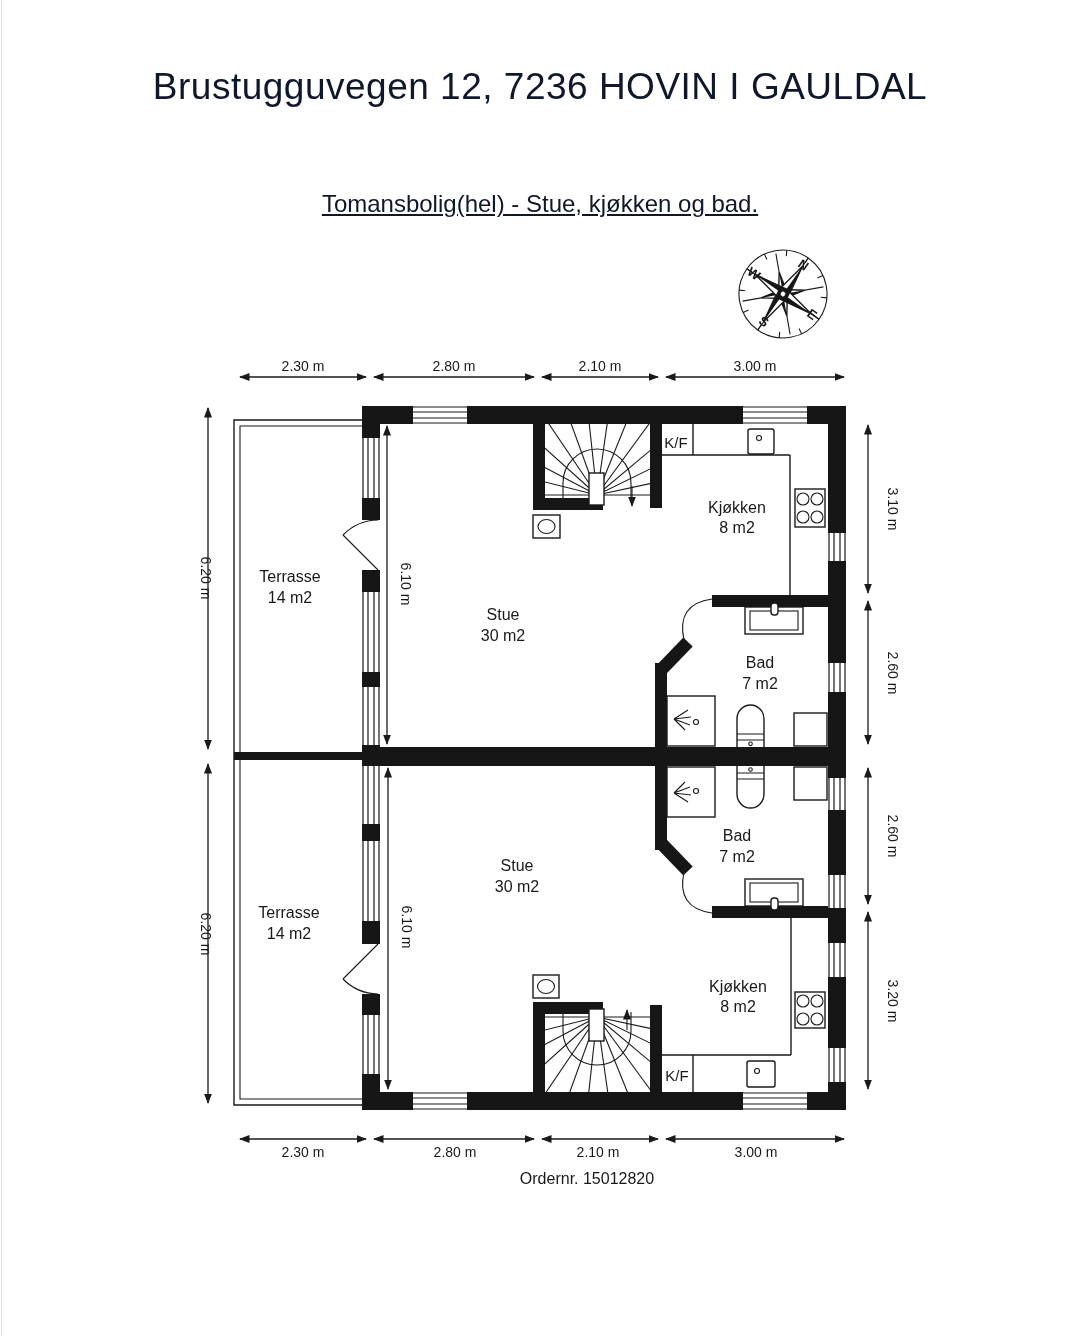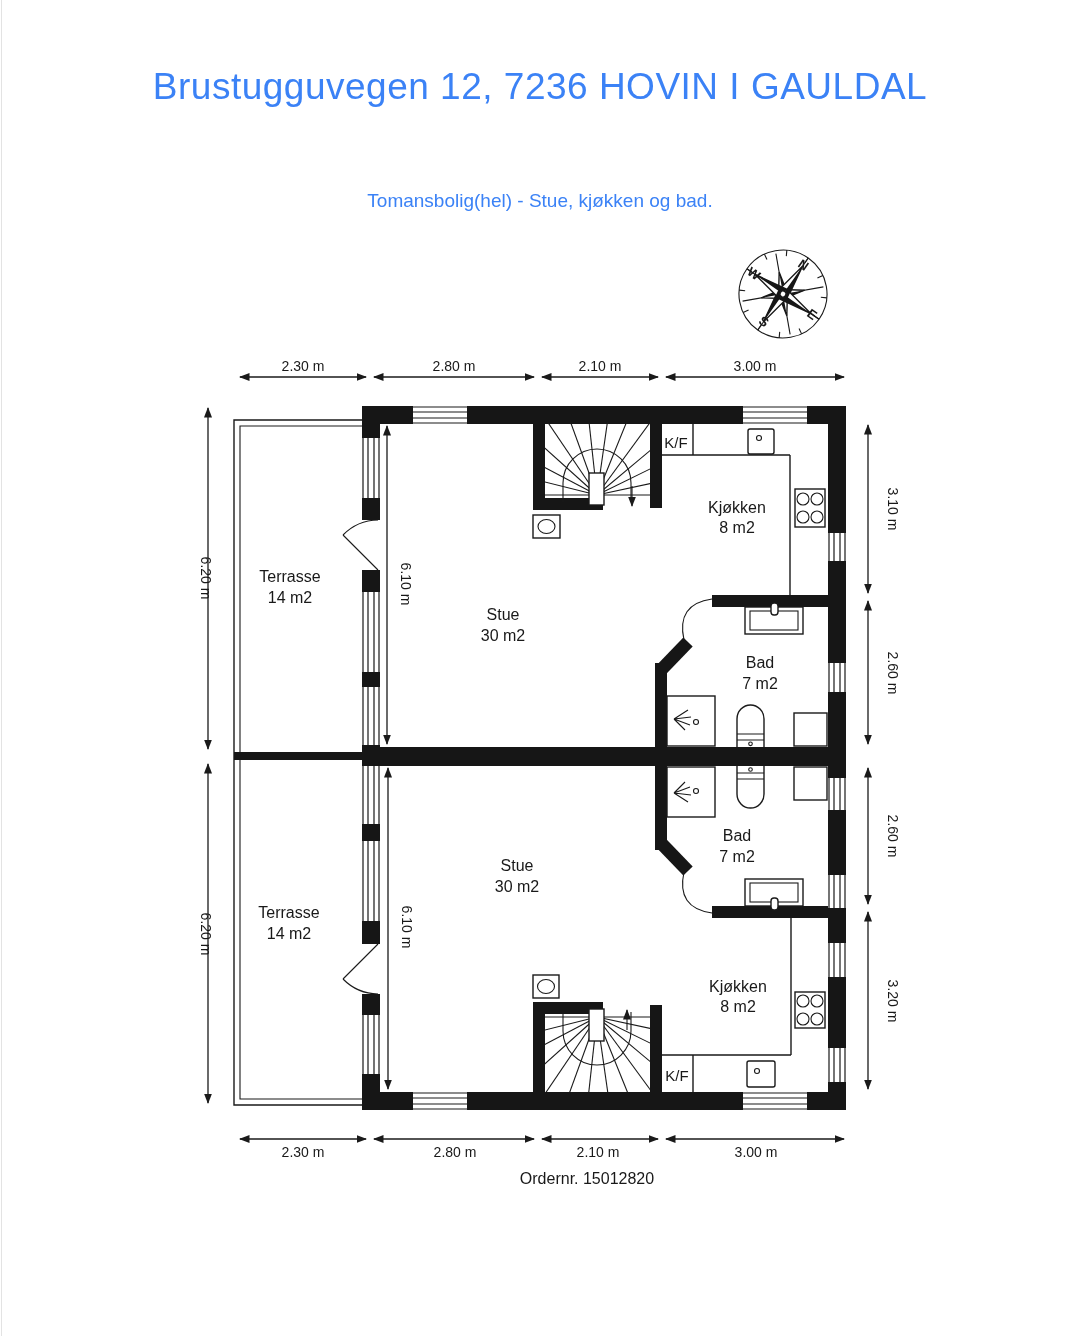--- a/index.html
+++ b/index.html
@@ -1,22 +1,22 @@
 <!DOCTYPE html>
 <html><head>
 <meta charset="utf-8">
 <style>
   html,body{margin:0;padding:0;background:#ffffff;}
   .page{position:relative;width:1080px;height:1336px;background:#ffffff;overflow:hidden;
-        font-family:"Liberation Sans", sans-serif;color:#3b82f6;}
+        font-family:"Liberation Sans", sans-serif;color:#0f172a;}
   .page:before{content:"";position:absolute;left:1px;top:0;bottom:0;width:1px;background:#e3e3e3;}
   .title{position:absolute;top:66px;left:0;width:100%;text-align:center;
          font-size:37px;letter-spacing:0.5px;white-space:nowrap;}
   .subtitle{position:absolute;top:190px;left:0;width:100%;text-align:center;
-         font-size:19px;white-space:nowrap;}
+         font-size:24px;white-space:nowrap;text-decoration:underline;}
   svg{position:absolute;left:0;top:0;}
   .wall{fill:#161616;stroke:none;}
   .ln{stroke:#1a1a1a;stroke-width:1.4;fill:none;}
   .th{stroke:#1a1a1a;stroke-width:1.1;fill:none;}
   .gz{stroke:#1a1a1a;stroke-width:1.2;fill:none;}
   .fx{fill:#ffffff;stroke:#1a1a1a;stroke-width:1.4;}
   .dimln{stroke:#1a1a1a;stroke-width:1.3;fill:none;}
   text{fill:#191919;}
   .lbl{font-size:16px;text-anchor:middle;}
   .dim{font-size:14px;text-anchor:middle;}

